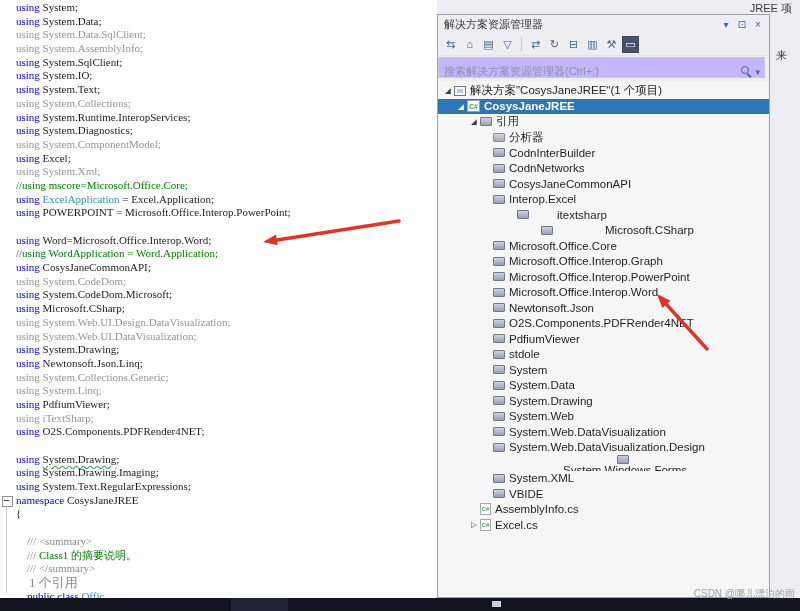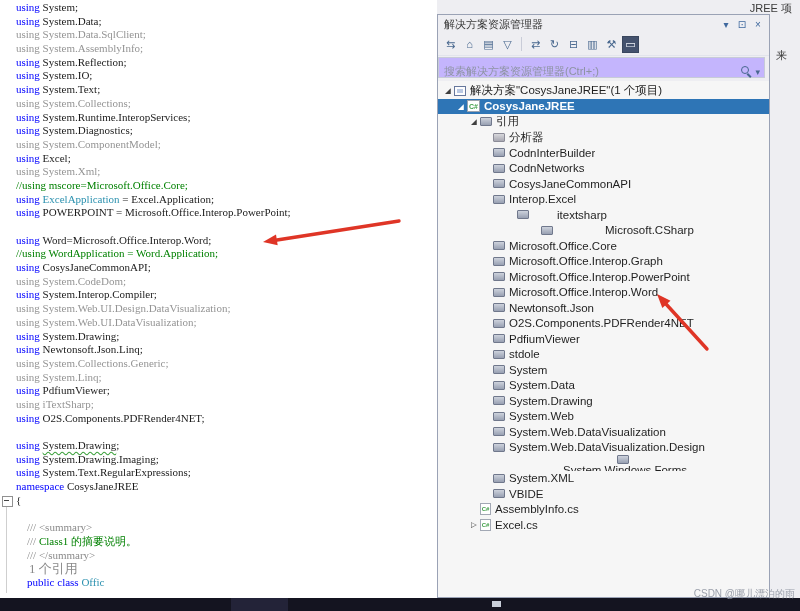--- a/index.html
+++ b/index.html
@@ -79,38 +79,39 @@
 <body>
 
 <div class="stage">
 
   <div class="editor">
     <div id="code-lines">
         <div class="code-line"><span class="kw">using </span><span class="pl">System;</span></div>
         <div class="code-line"><span class="kw">using </span><span class="pl">System.Data;</span></div>
         <div class="code-line"><span class="dm">using System.Data.SqlClient;</span></div>
         <div class="code-line"><span class="dm">using System.AssemblyInfo;</span></div>
-        <div class="code-line"><span class="kw">using </span><span class="pl">System.Reflection;</span></div>
+        <div class="code-line"><span class="kw">using </span><span class="pl">System.SqlClient;</span></div>
         <div class="code-line"><span class="kw">using </span><span class="pl">System.IO;</span></div>
         <div class="code-line"><span class="kw">using </span><span class="pl">System.Text;</span></div>
         <div class="code-line"><span class="dm">using System.Collections;</span></div>
         <div class="code-line"><span class="kw">using </span><span class="pl">System.Runtime.InteropServices;</span></div>
         <div class="code-line"><span class="kw">using </span><span class="pl">System.Diagnostics;</span></div>
         <div class="code-line"><span class="dm">using System.ComponentModel;</span></div>
         <div class="code-line"><span class="kw">using </span><span class="pl">Excel;</span></div>
         <div class="code-line"><span class="dm">using System.Xml;</span></div>
         <div class="code-line"><span class="cm">//using mscore=Microsoft.Office.Core;</span></div>
         <div class="code-line"><span class="kw">using </span><span class="ty">ExcelApplication</span><span class="pl"> = Excel.Application;</span></div>
         <div class="code-line"><span class="kw">using </span><span class="pl">POWERPOINT = Microsoft.Office.Interop.PowerPoint;</span></div>
         <div class="code-line"></div>
         <div class="code-line"><span class="kw">using </span><span class="pl">Word=Microsoft.Office.Interop.Word;</span></div>
         <div class="code-line"><span class="cm">//using WordApplication = Word.Application;</span></div>
         <div class="code-line"><span class="kw">using </span><span class="pl">CosysJaneCommonAPI;</span></div>
         <div class="code-line"><span class="dm">using System.CodeDom;</span></div>
-        <div class="code-line"><span class="kw">using </span><span class="pl">System.Interop.Compiler;</span></div>
+        <div class="code-line"><span class="kw">using </span><span class="pl">System.CodeDom.Microsoft;</span></div>
+        <div class="code-line"><span class="kw">using </span><span class="pl">Microsoft.CSharp;</span></div>
         <div class="code-line"><span class="dm">using System.Web.UI.Design.DataVisualization;</span></div>
         <div class="code-line"><span class="dm">using System.Web.UI.DataVisualization;</span></div>
         <div class="code-line"><span class="kw">using </span><span class="pl">System.Drawing;</span></div>
         <div class="code-line"><span class="kw">using </span><span class="pl">Newtonsoft.Json.Linq;</span></div>
         <div class="code-line"><span class="dm">using System.Collections.Generic;</span></div>
         <div class="code-line"><span class="dm">using System.Linq;</span></div>
         <div class="code-line"><span class="kw">using </span><span class="pl">PdfiumViewer;</span></div>
         <div class="code-line"><span class="dm">using iTextSharp;</span></div>
         <div class="code-line"><span class="kw">using </span><span class="pl">O2S.Components.PDFRender4NET;</span></div>
         <div class="code-line"></div>

